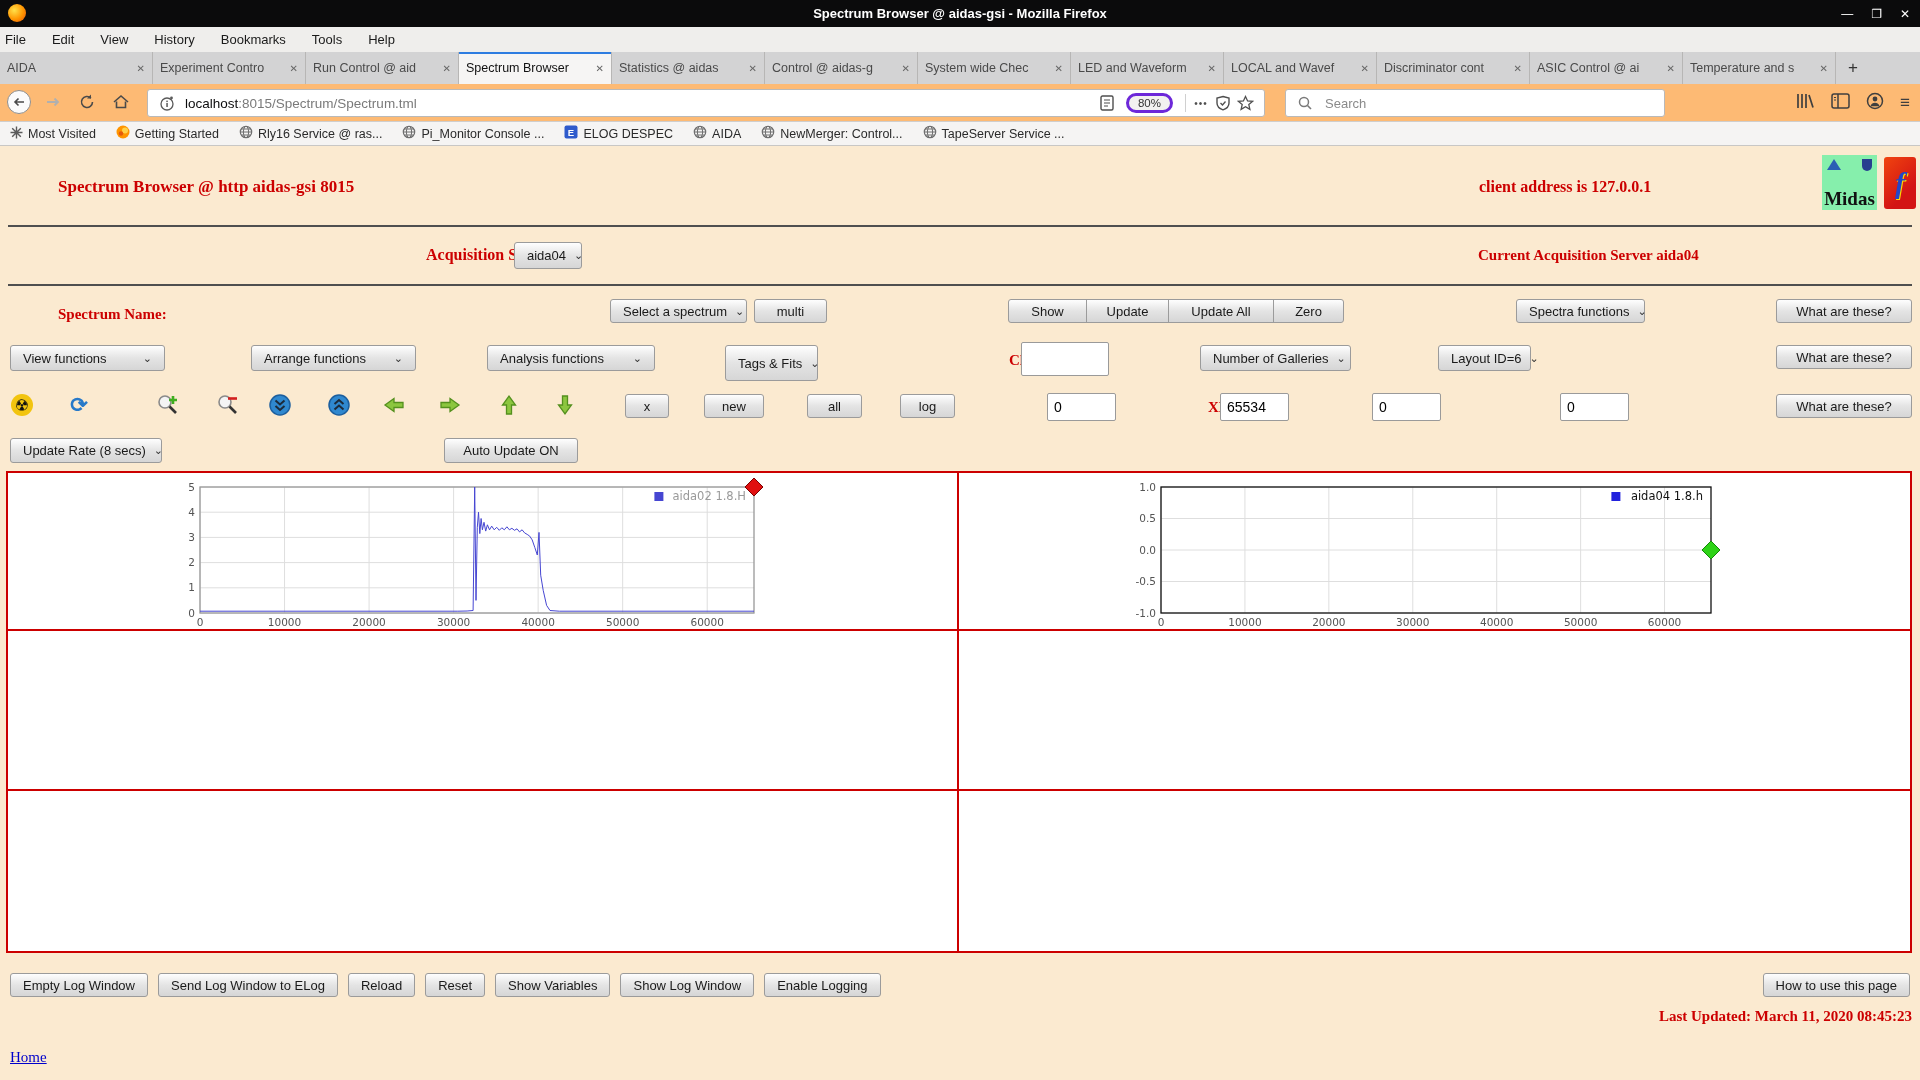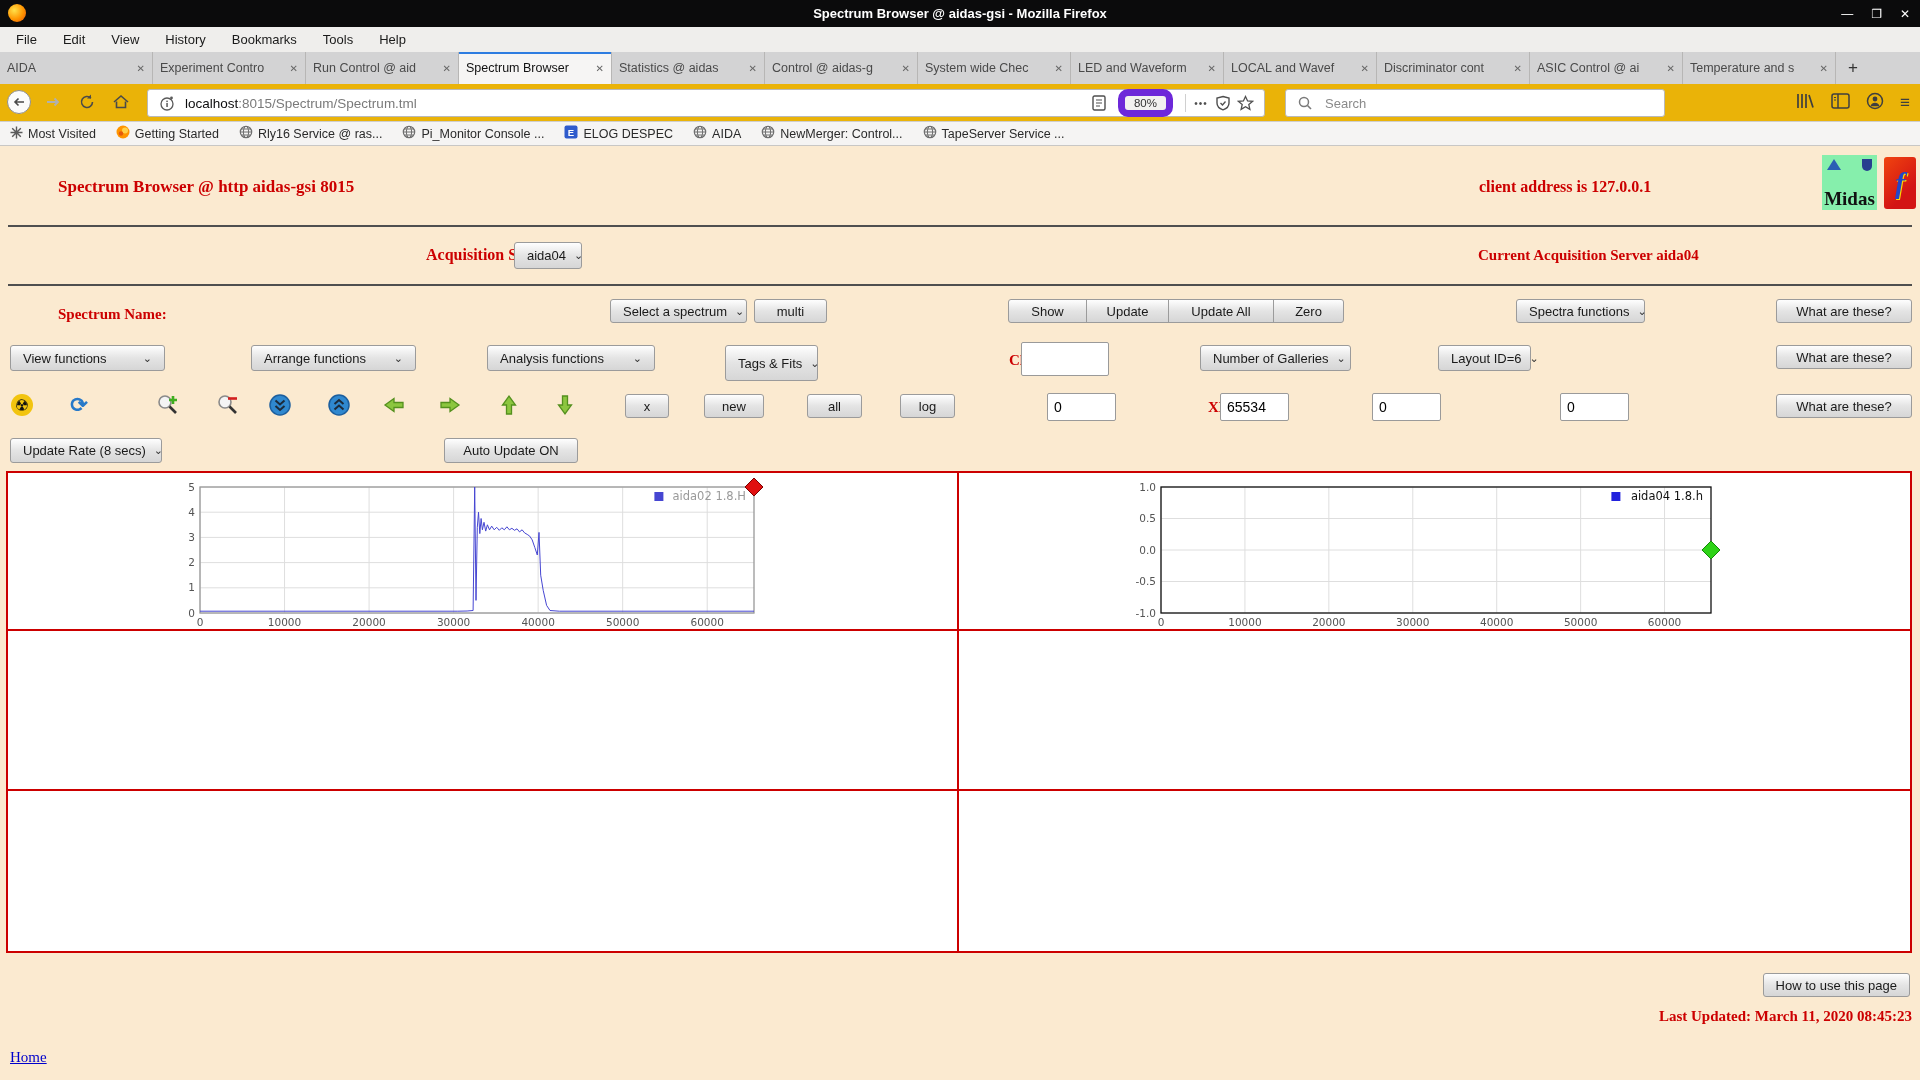--- a/index.html
+++ b/index.html
@@ -3,34 +3,34 @@
 <meta charset="utf-8">
 <style>
   html,body{margin:0;padding:0;background:#222;}
   .screen{position:relative;width:1920px;height:1080px;overflow:hidden;background:#fbead0;font-family:"Liberation Sans",sans-serif;}
   
   .titlebar{position:absolute;left:0;top:0;width:1920px;height:27px;background:#0b0b0c;display:flex;align-items:center;}
   .fx-logo{position:absolute;left:8px;top:4px;width:18px;height:18px;border-radius:50%;background:radial-gradient(circle at 35% 35%,#ffe14a,#ff9400 55%,#e5500c);}
   .win-title{flex:1;text-align:center;color:#fff;font-weight:bold;font-size:13px;}
   .win-controls{position:absolute;right:10px;top:0;height:27px;display:flex;align-items:center;gap:18px;color:#fff;font-size:12px;}
   .win-controls span{cursor:default;}
-  .menubar{position:absolute;left:0;top:27px;width:1920px;height:25px;background:#efeeec;display:flex;align-items:center;gap:26px;padding-left:16px;box-sizing:border-box;font-size:13px;color:#1a1a1a;}
+  .menubar{position:absolute;left:0;top:27px;width:1920px;height:25px;background:#efeeec;display:flex;align-items:center;gap:26px;padding-left:5px;box-sizing:border-box;font-size:13px;color:#1a1a1a;}
   .tabbar{position:absolute;left:0;top:52px;width:1920px;height:32px;background:#d3d3d4;display:flex;align-items:stretch;}
   .tab{width:153px;box-sizing:border-box;display:flex;align-items:center;padding:0 7px;font-size:12.5px;color:#4a4a4a;border-right:1px solid #b7b6b5;position:relative;}
   .tab .tab-label{flex:1;white-space:nowrap;overflow:hidden;}
   .tab .tab-close{font-size:10px;color:#666;margin-left:4px;}
   .tab.active{background:#f6f5f4;color:#111;}
   .tab.active::before{content:"";position:absolute;left:0;top:0;width:100%;height:2px;background:#2e7de1;}
   .newtab{width:34px;display:flex;align-items:center;justify-content:center;font-size:17px;color:#333;}
-  .navbar{position:absolute;left:0;top:84px;width:1920px;height:38px;background:#eab308;border-bottom:1px solid #cfcecd;box-sizing:border-box;padding-left:47px;}
+  .navbar{position:absolute;left:0;top:84px;width:1920px;height:38px;background:#fdba74;border-bottom:1px solid #cfcecd;box-sizing:border-box;padding-left:47px;}
   .navbtn{position:absolute;top:5px;width:26px;height:26px;display:flex;align-items:center;justify-content:center;}
   .urlbar{position:absolute;left:147px;top:5px;width:1118px;height:28px;background:#fff;border:1px solid #b9b9b9;border-radius:3px;box-sizing:border-box;display:flex;align-items:center;padding:0 8px;}
   .url-text{font-size:13.5px;color:#0c0c0d;margin-left:7px;flex:1;white-space:nowrap;overflow:hidden;}
   .url-rest{color:#7a7a7a;}
-  .zoom-pill{border:7px solid #6d28d9;border-radius:10px;font-size:11.5px;color:#333;padding:1px 9px;margin:0 8px;background:#f2f1f0;}
+  .zoom-pill{border:3px solid #6d28d9;border-radius:10px;font-size:11.5px;color:#333;padding:1px 9px;margin:0 8px;background:#f2f1f0;}
   .url-div{width:1px;height:18px;background:#d0d0d0;margin:0 4px;}
   .url-ico{display:flex;align-items:center;justify-content:center;width:22px;color:#4f4f4f;}
   .searchbar{position:absolute;left:1285px;top:5px;width:380px;height:28px;background:#fff;border:1px solid #b9b9b9;border-radius:3px;box-sizing:border-box;display:flex;align-items:center;padding:0 8px;}
   .searchbar input{border:none;outline:none;flex:1;font-size:13px;color:#333;margin-left:7px;background:transparent;}
   .searchbar input::placeholder{color:#8a8a8a;}
   .nav-right{position:absolute;right:10px;top:5px;height:28px;display:flex;align-items:center;gap:16px;color:#3f3f3f;}
   .bookmarksbar{position:absolute;left:0;top:122px;width:1920px;height:24px;background:#f5f4f3;border-bottom:1px solid #c8c7c5;box-sizing:border-box;display:flex;align-items:center;gap:20px;padding-left:10px;font-size:12.5px;color:#2a2a2a;}
   .bookmark{display:flex;align-items:center;gap:5px;white-space:nowrap;}
   
   .page{position:absolute;left:0;top:146px;width:1920px;height:934px;background:#fbead0;}
@@ -497,17 +497,26 @@
               <text class="legend-t" x="582" y="19" text-anchor="end" fill="#111111">aida04 1.8.h</text>
               <polygon points="590,60 599,69 590,78 581,69" fill="#2ed317" stroke="#128a06" stroke-width="1"></polygon>
             </svg></div>
         </div>
         <div class="cell"></div>
         <div class="cell"></div>
         <div class="cell"></div>
         <div class="cell"></div>
       </div>
 
+    <div class="bottom-bar" id="bottom-bar">
+        <button class="btn">Empty Log Window</button>
+        <button class="btn">Send Log Window to ELog</button>
+        <button class="btn">Reload</button>
+        <button class="btn">Reset</button>
+        <button class="btn">Show Variables</button>
+        <button class="btn">Show Log Window</button>
+        <button class="btn">Enable Logging</button>
+      </div>
     <button class="btn howto">How to use this page</button>
     <div class="rlab last-updated">Last Updated: March 11, 2020 08:45:23</div>
     <a class="home-link" href="#">Home</a>
   </div>
 </div>
 
 </body></html>

